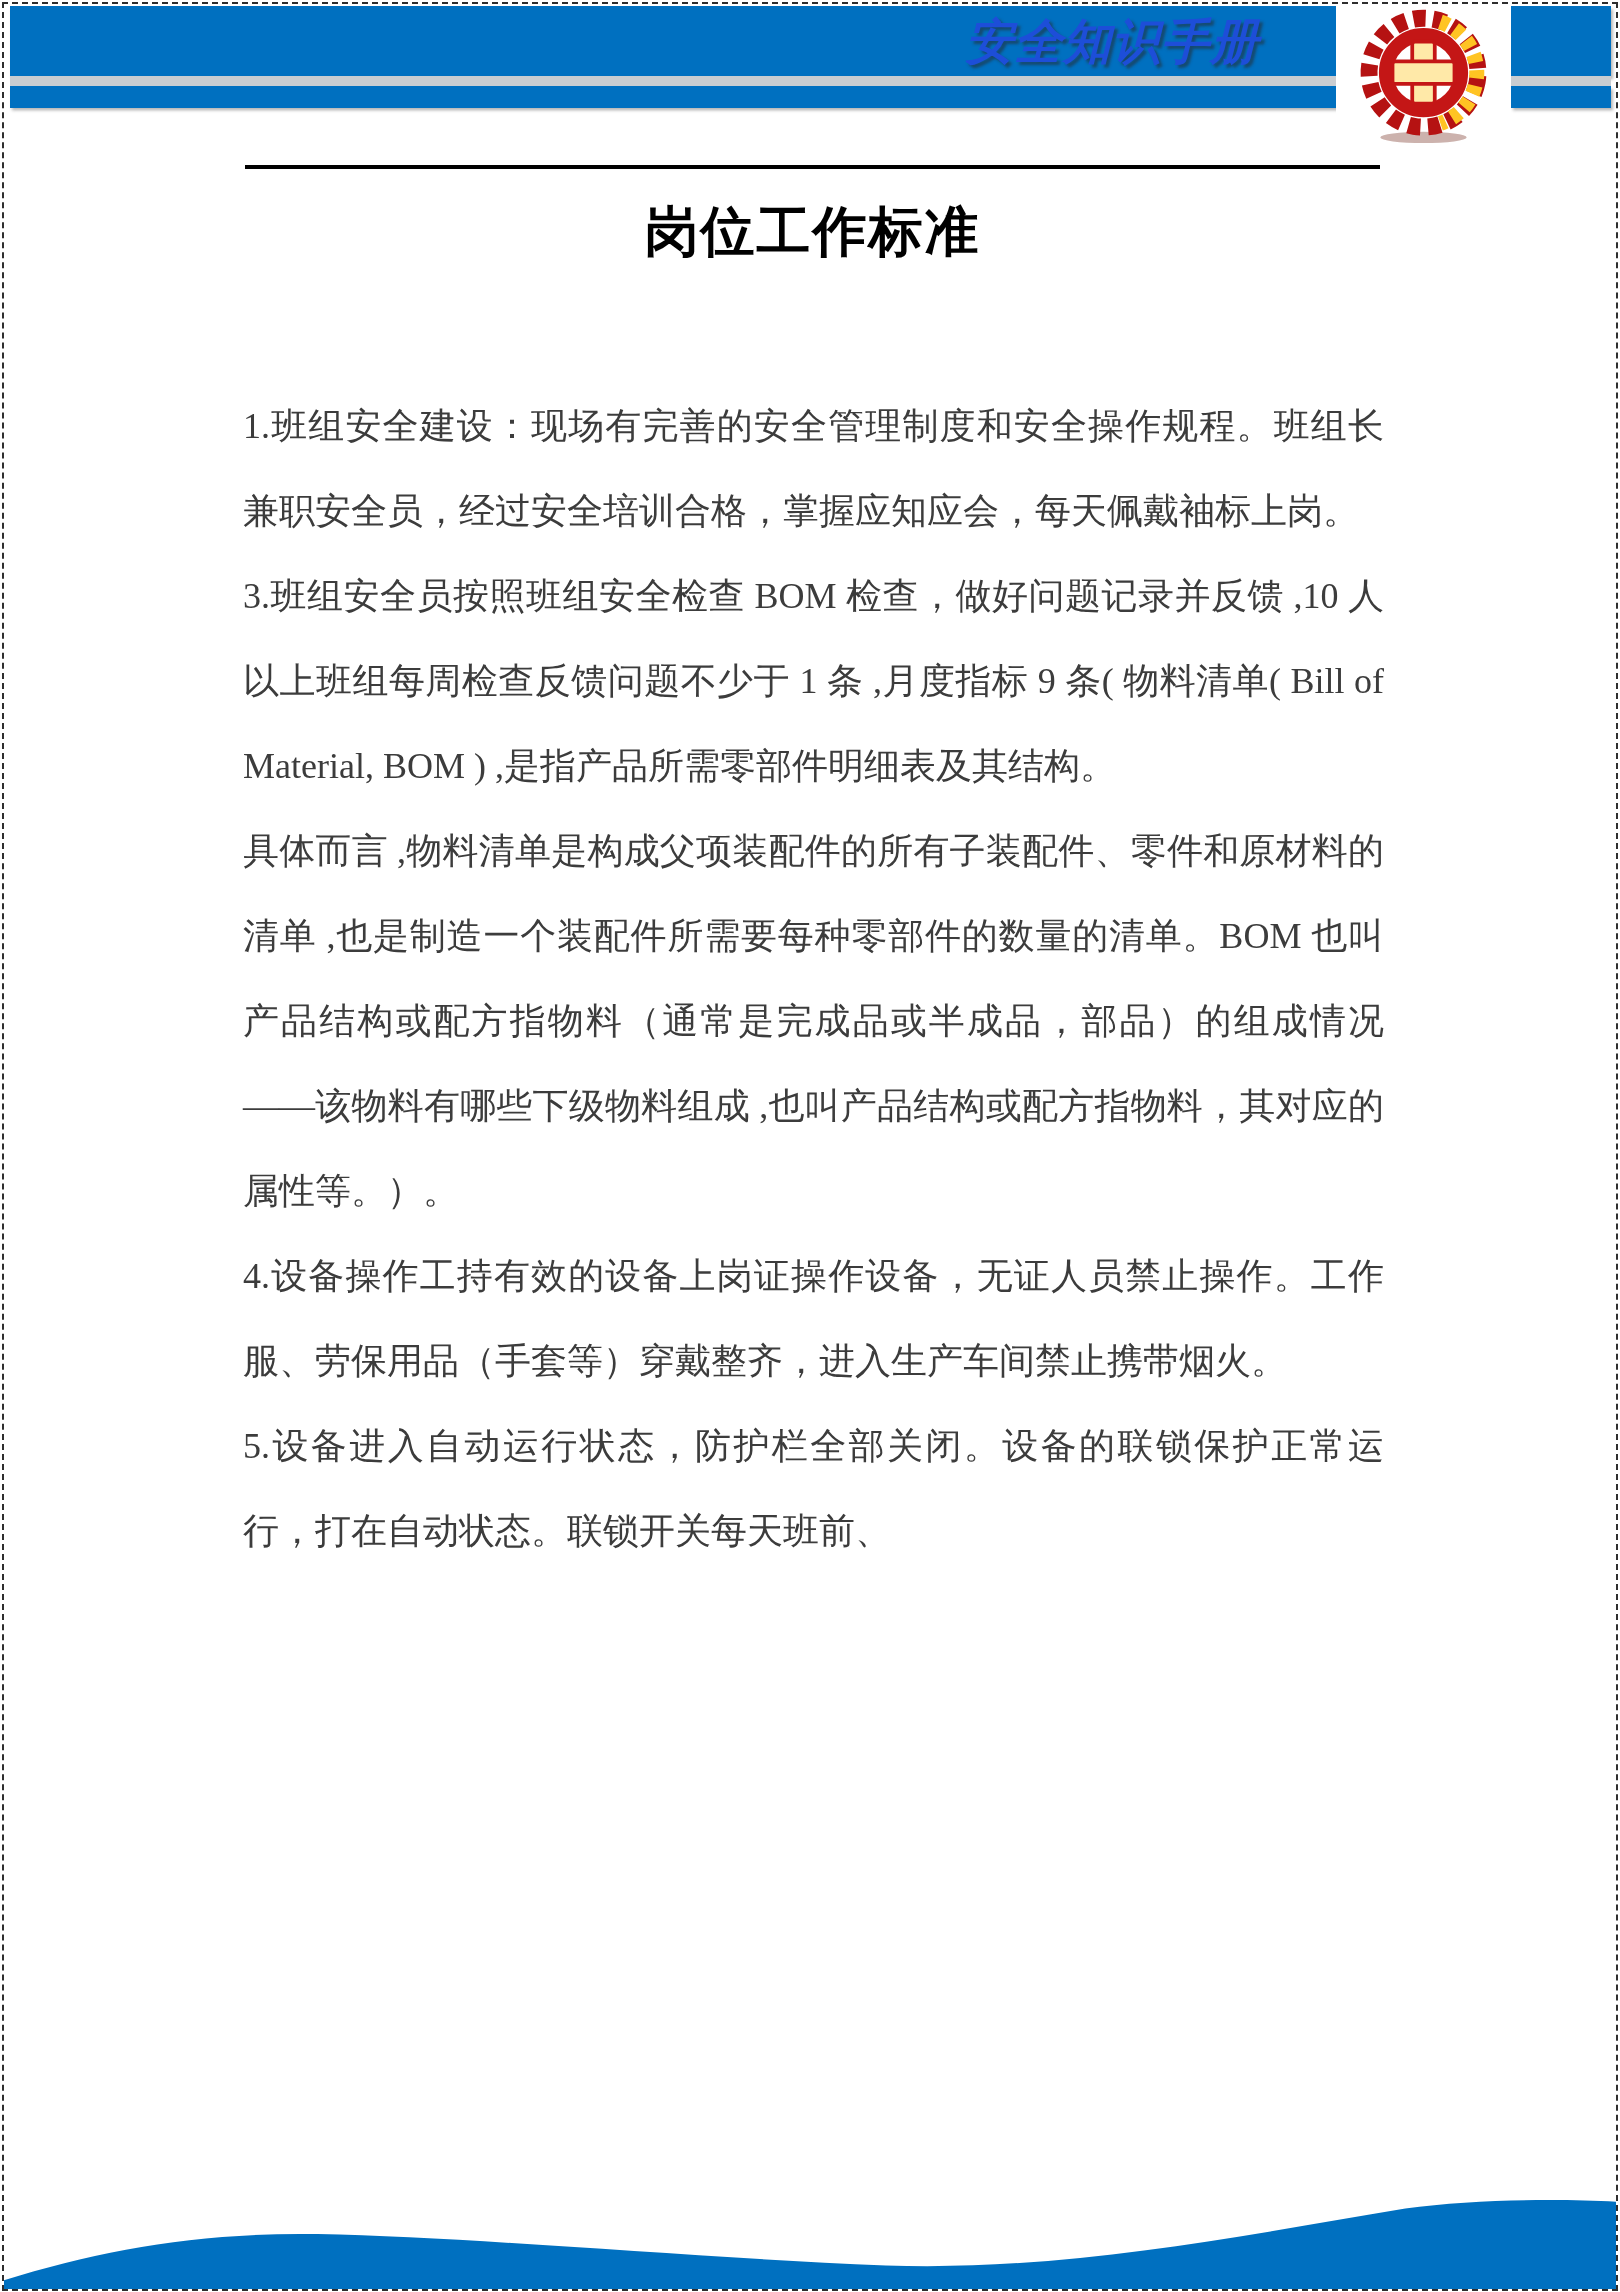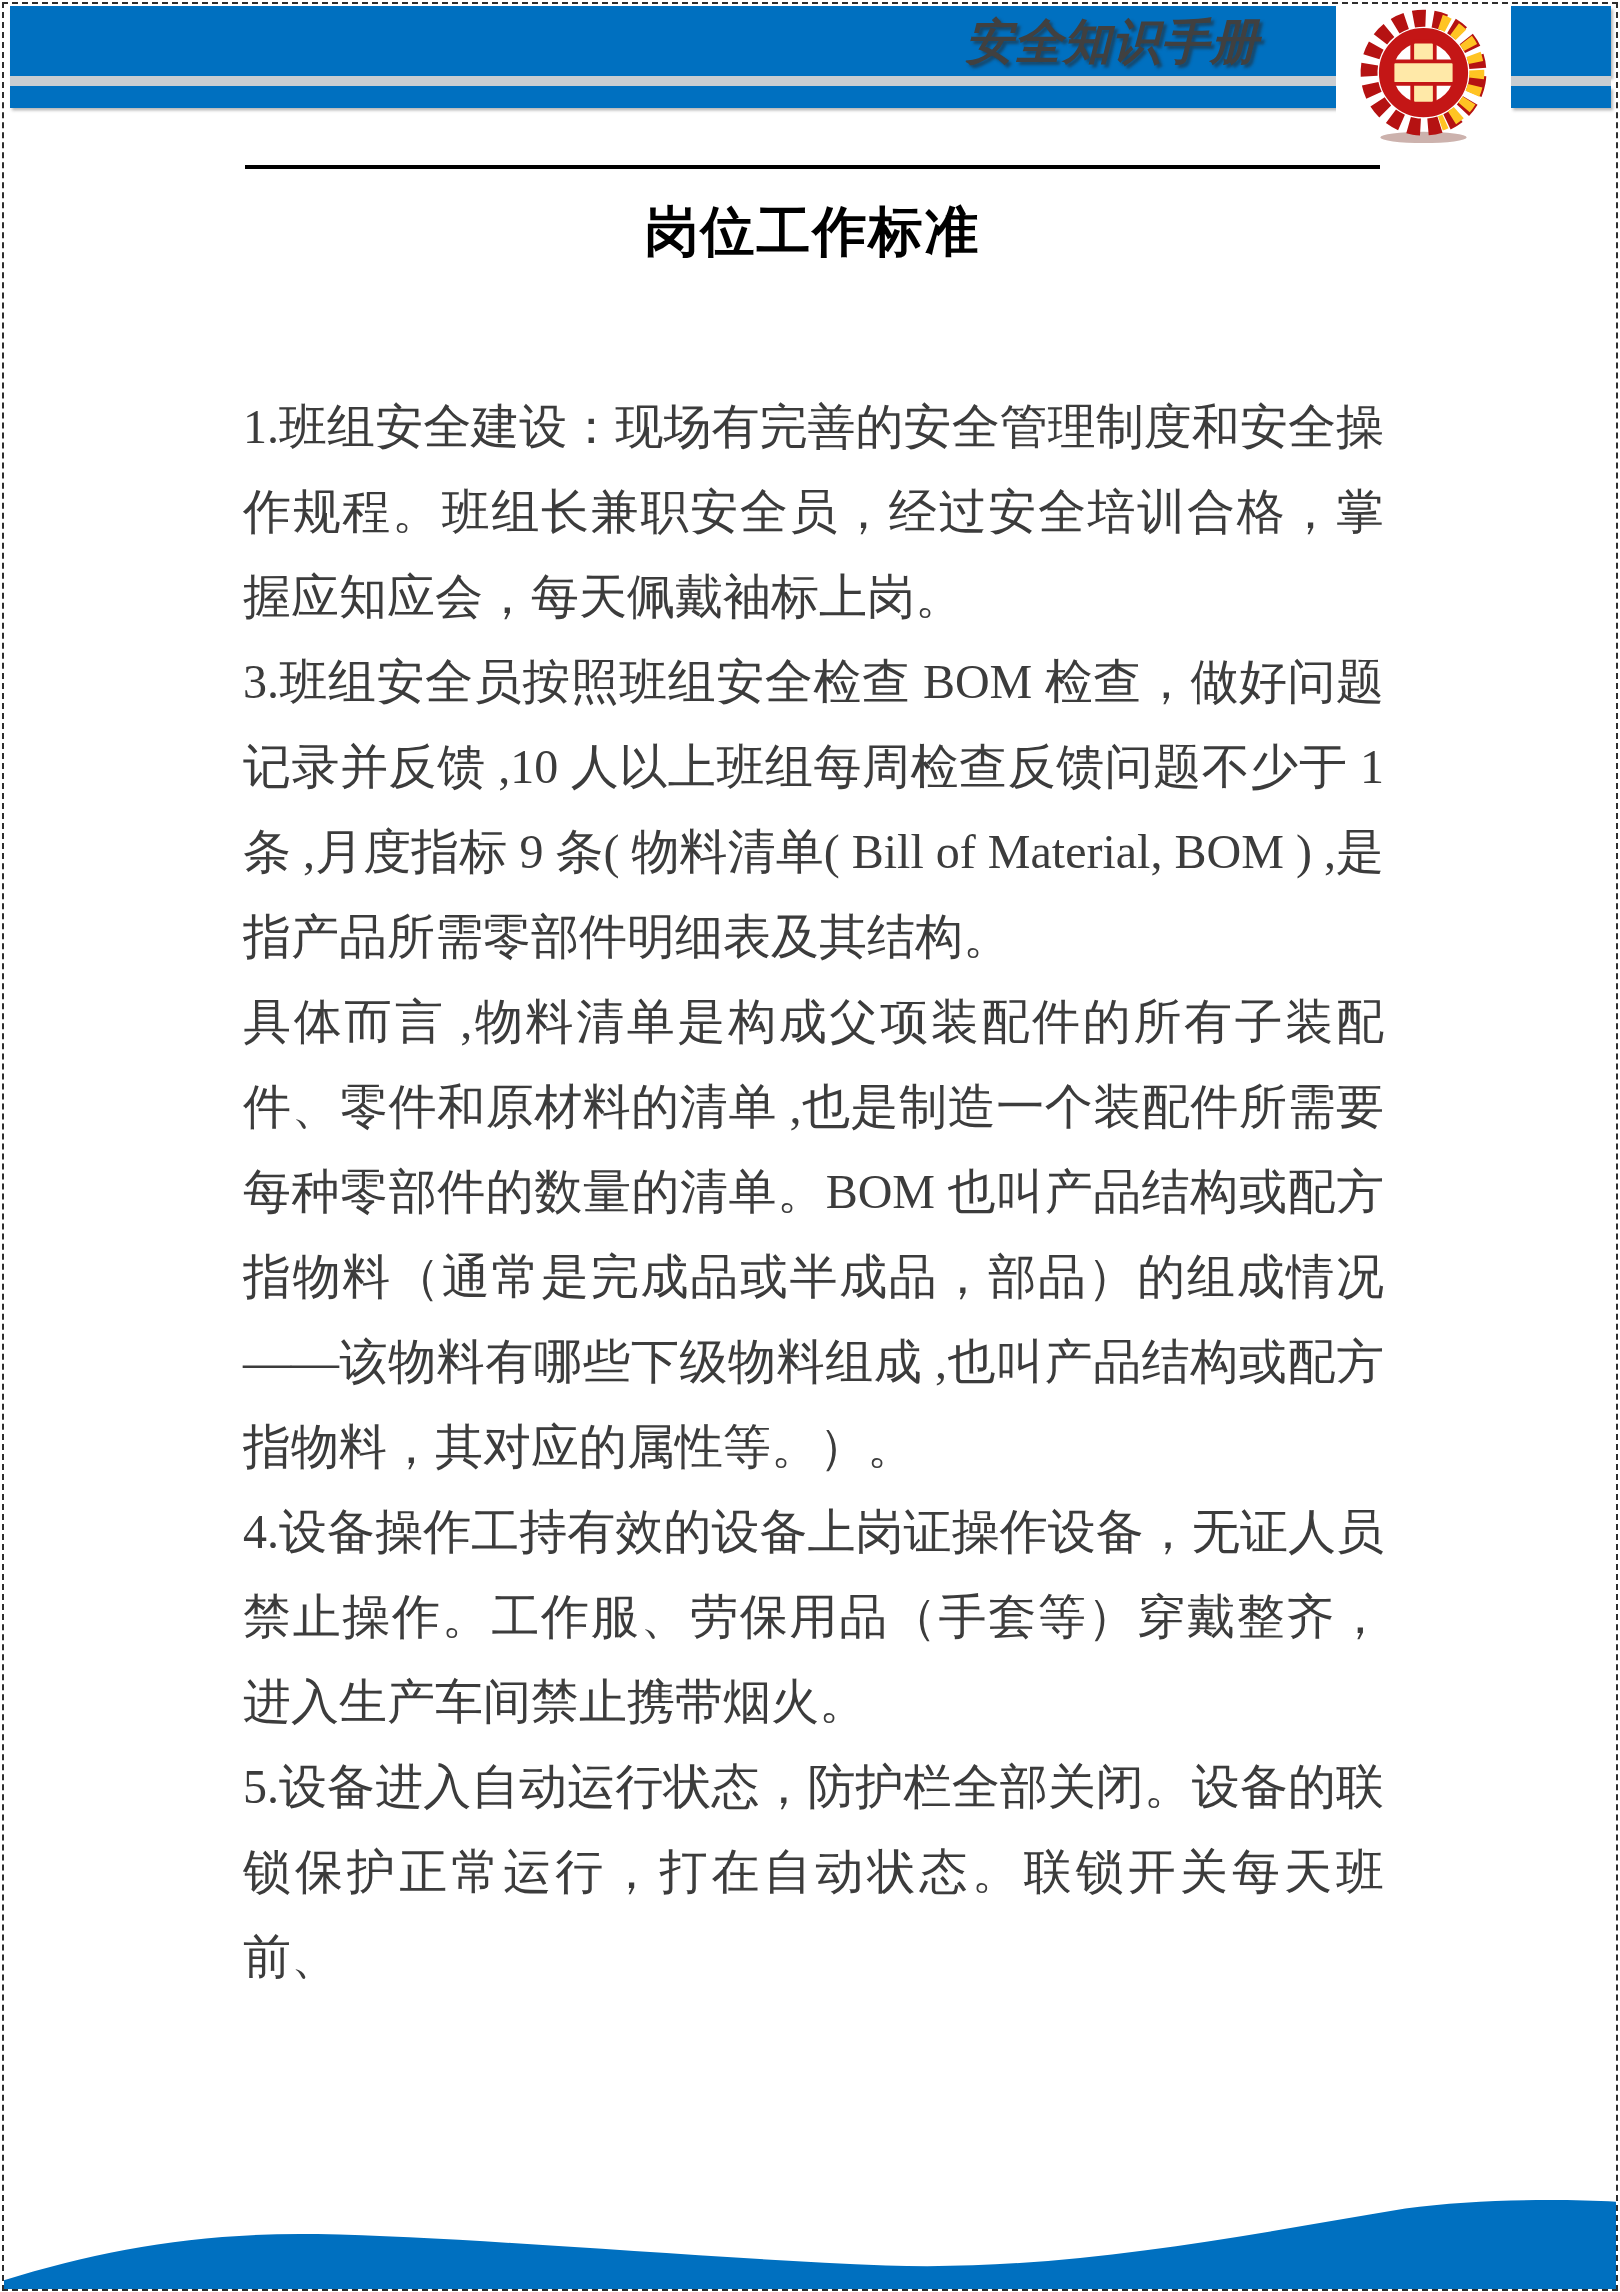--- a/index.html
+++ b/index.html
@@ -23,21 +23,21 @@
   .strip-gray{position:absolute;top:76px;height:9.8px;background:#c9cdd1;}
   .strip-gray.left{left:9.8px;width:1327px;}
   .strip-gray.right{left:1511px;width:100px;}
   .bar-low-left{left:9.8px;top:86px;width:1327px;height:21.6px;}
   .bar-low-right{left:1511px;top:86px;width:100px;height:21.6px;}
   .banner-title{
     position:absolute;left:921px;top:9.8px;width:338px;height:63px;
     line-height:63px;text-align:right;
     font-family:"Liberation Sans","DejaVu Sans",sans-serif;
     font-size:48px;font-weight:bold;font-style:italic;
-    color:#404040;letter-spacing:1px;
+    color:#1d4ed8;letter-spacing:1px;
     text-shadow:2.9px 2.9px 2.9px rgba(40,40,40,.55);
     white-space:nowrap;
   }
   .badge-box{
     position:absolute;left:1336px;top:2.9px;width:175px;height:147px;
     background:#ffffff;z-index:5;
     display:flex;align-items:flex-start;justify-content:center;
   }
   
   .title-rule{position:absolute;left:245px;top:165px;width:1135px;height:3.9px;background:#000000;}
@@ -48,21 +48,21 @@
     font-size:54px;font-weight:900;color:#000000;
     letter-spacing:2px;
   }
   
   .doc-body{
     position:absolute;left:243px;top:384px;width:1141px;
     color:#3c3c3c;
   }
   .body-para{
     margin:0;
-    font-size:48px;
+    font-size:36px;
     line-height:85px;
     text-align:justify;
     text-justify:inter-ideograph;
     word-break:break-all;
   }
   
   .footer-wave{position:absolute;left:3.9px;bottom:3.9px;width:1612px;height:149px;z-index:2;}
 </style>
 </head>
 <body>

